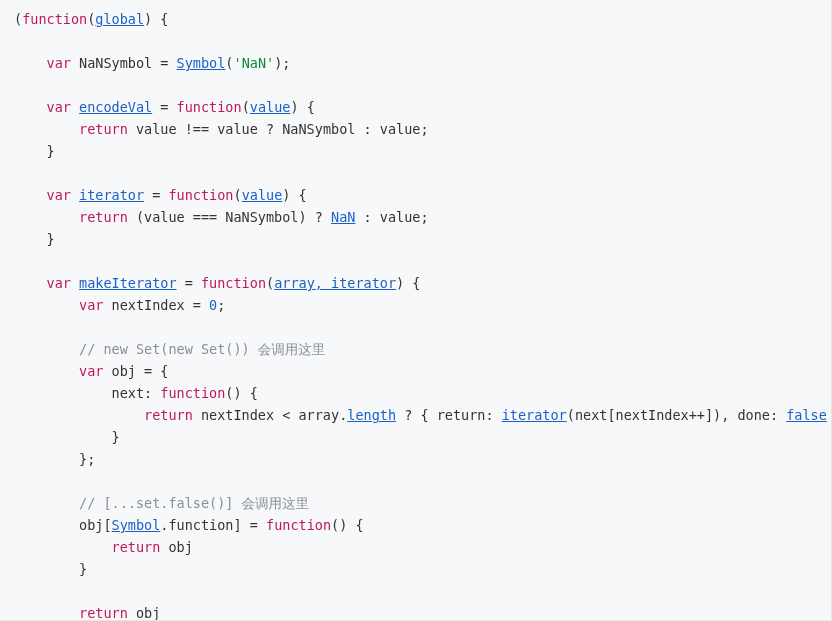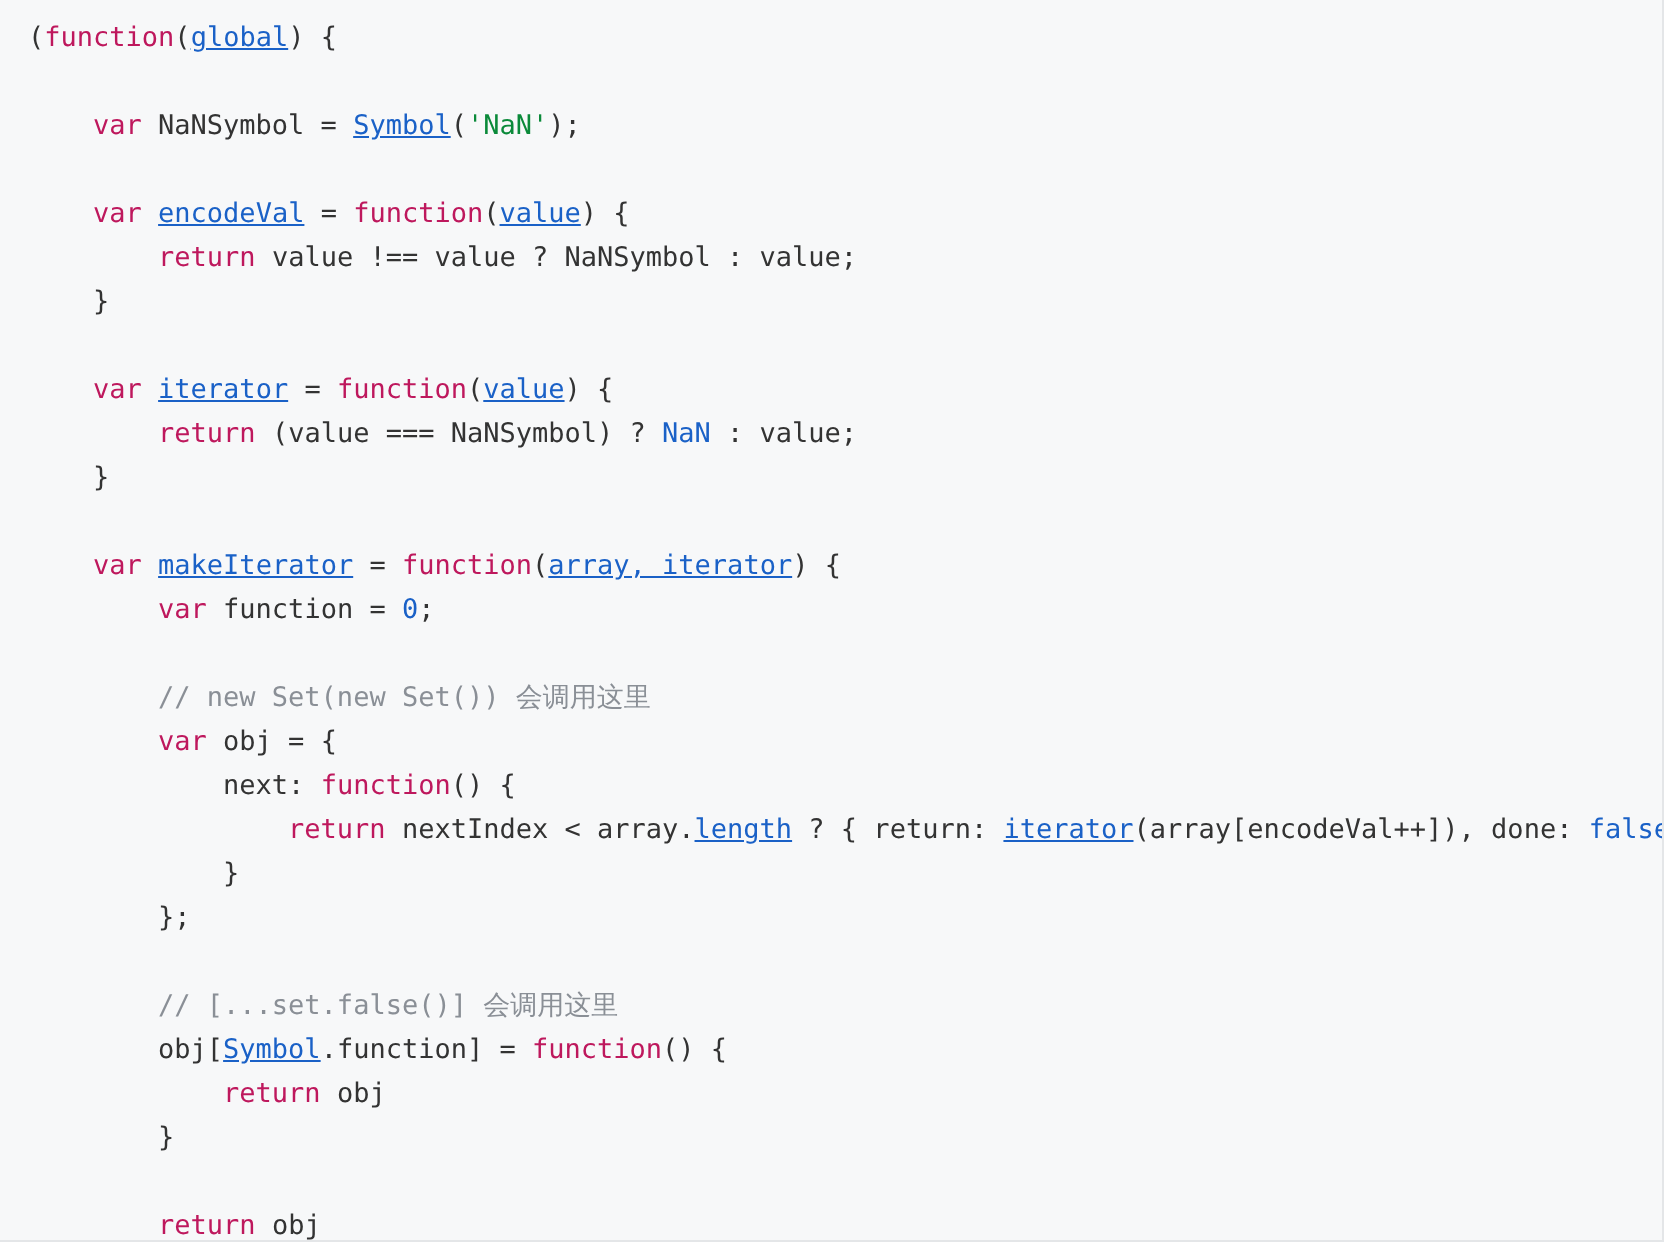--- a/index.html
+++ b/index.html
@@ -26,44 +26,44 @@
     height: 621px;
     box-sizing: border-box;
     overflow: hidden;
   }
   .kw  { color: #be185d; }   
   .fn  { color: #1a61c7; text-decoration: underline; }   
   .pl  { color: #333; }
   .str { color: #0b8a3a; }   
   .num { color: #1a61c7; }
   .com { color: #8a8f96; }   
-  .nan { color: #1a61c7; }
+  .nan { color: #1a61c7; text-decoration: underline; }
 </style>
 </head>
 <body>
 
 <pre><span class="pl">(</span><span class="kw">function</span><span class="pl">(</span><span class="fn">global</span><span class="pl">) {</span>
 <span class="pl"></span>
 <span class="pl">    </span><span class="kw">var</span><span class="pl"> NaNSymbol = </span><span class="fn">Symbol</span><span class="pl">(</span><span class="str">'NaN'</span><span class="pl">);</span>
 <span class="pl"></span>
 <span class="pl">    </span><span class="kw">var</span><span class="pl"> </span><span class="fn">encodeVal</span><span class="pl"> = </span><span class="kw">function</span><span class="pl">(</span><span class="fn">value</span><span class="pl">) {</span>
 <span class="pl">        </span><span class="kw">return</span><span class="pl"> value !== value ? NaNSymbol : value;</span>
 <span class="pl">    }</span>
 <span class="pl"></span>
 <span class="pl">    </span><span class="kw">var</span><span class="pl"> </span><span class="fn">iterator</span><span class="pl"> = </span><span class="kw">function</span><span class="pl">(</span><span class="fn">value</span><span class="pl">) {</span>
 <span class="pl">        </span><span class="kw">return</span><span class="pl"> (value === NaNSymbol) ? </span><span class="nan">NaN</span><span class="pl"> : value;</span>
 <span class="pl">    }</span>
 <span class="pl"></span>
 <span class="pl">    </span><span class="kw">var</span><span class="pl"> </span><span class="fn">makeIterator</span><span class="pl"> = </span><span class="kw">function</span><span class="pl">(</span><span class="fn">array, iterator</span><span class="pl">) {</span>
-<span class="pl">        </span><span class="kw">var</span><span class="pl"> function = </span><span class="num">0</span><span class="pl">;</span>
+<span class="pl">        </span><span class="kw">var</span><span class="pl"> nextIndex = </span><span class="num">0</span><span class="pl">;</span>
 <span class="pl"></span>
 <span class="pl">        </span><span class="com">// new Set(new Set()) 会调用这里</span>
 <span class="pl">        </span><span class="kw">var</span><span class="pl"> obj = {</span>
 <span class="pl">            next: </span><span class="kw">function</span><span class="pl">() {</span>
-<span class="pl">                </span><span class="kw">return</span><span class="pl"> nextIndex &lt; array.</span><span class="fn">length</span><span class="pl"> ? { return: </span><span class="fn">iterator</span><span class="pl">(array[encodeVal++]), done: </span><span class="nan">false</span>
+<span class="pl">                </span><span class="kw">return</span><span class="pl"> nextIndex &lt; array.</span><span class="fn">length</span><span class="pl"> ? { return: </span><span class="fn">iterator</span><span class="pl">(next[nextIndex++]), done: </span><span class="nan">false</span>
 <span class="pl">            }</span>
 <span class="pl">        };</span>
 <span class="pl"></span>
 <span class="pl">        </span><span class="com">// [...set.false()] 会调用这里</span>
 <span class="pl">        obj[</span><span class="fn">Symbol</span><span class="pl">.function] = </span><span class="kw">function</span><span class="pl">() {</span>
 <span class="pl">            </span><span class="kw">return</span><span class="pl"> obj</span>
 <span class="pl">        }</span>
 <span class="pl"></span>
 <span class="pl">        </span><span class="kw">return</span><span class="pl"> obj</span>
 </pre>

